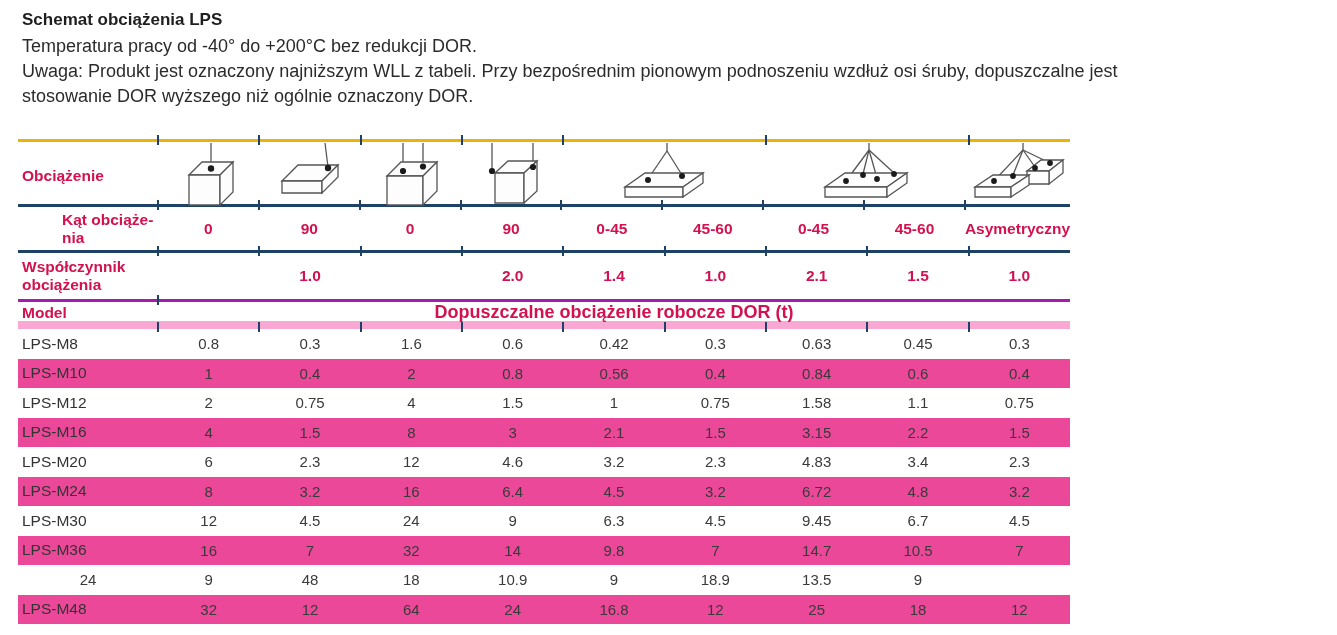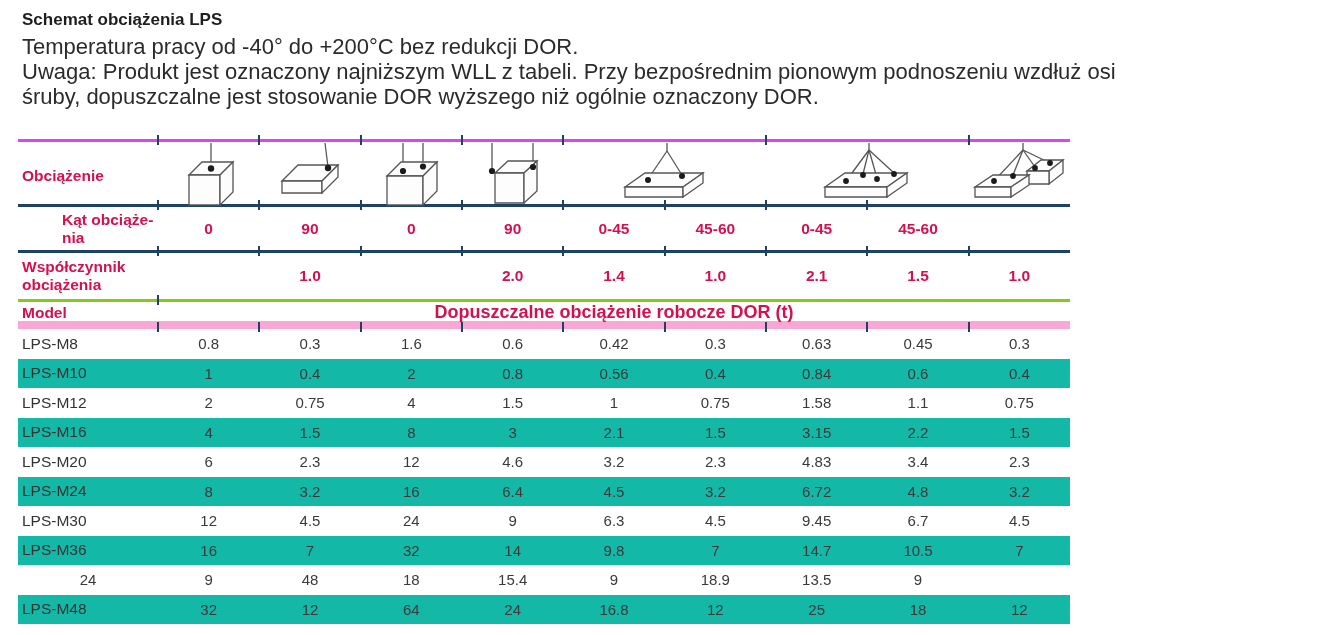--- a/index.html
+++ b/index.html
@@ -7,34 +7,34 @@
   body {
     width: 1337px; height: 635px; overflow: hidden;
     font-family: "Liberation Sans", sans-serif;
     color: #2b2b2b;
   }
   .page { position: relative; width: 1170px; height: 635px; background: #fff; }
 
   
   .textblock { padding: 8px 18px 0 22px; }
   .doc-title { font-size: 17px; font-weight: bold; color: #1e1e1e; line-height: 24px; margin-bottom: 2px; }
-  .doc-line  { font-size: 22px; line-height: 25px; color: #2b2b2b; max-width: 1308px; }
+  .doc-line  { font-size: 18px; line-height: 25px; color: #2b2b2b; max-width: 1308px; }
 
   
   .lps-table { margin: 30px 0 0 18px; width: 1052px; }
   .tr { display: grid; grid-template-columns: 140px repeat(9, 1fr); position: relative; }
   .c { position: relative; display: flex; align-items: center; justify-content: center; font-size: 15px; }
   .c.label { justify-content: flex-start; padding-left: 4px; text-align: left; }
 
-  .row-load   { height: 68px; border-top: 3px solid #d946ef; border-bottom: 3px solid #1d4265; }
+  .row-load   { height: 68px; border-top: 3px solid #eab308; border-bottom: 3px solid #1d4265; }
   .row-angle  { height: 46px; border-bottom: 3px solid #1d4265; }
-  .row-factor { height: 49px; border-bottom: 3px solid #84cc16; }
+  .row-factor { height: 49px; border-bottom: 3px solid #a21caf; }
   .row-model  { height: 27px; border-bottom: 8px solid #f9a8d4; }
   .row-data   { height: 29.5px; }
-  .row-data.alt { background: #14b8a6; }
+  .row-data.alt { background: #ec4899; }
 
   .row-load .c.label, .row-angle .c.label, .row-factor .c.label, .row-model .c.label {
     font-size: 15.5px; font-weight: bold; color: #d3114e; line-height: 18px;
   }
   .pre { white-space: pre-line; margin-left: 40px; }
 
   .angle-val, .factor-val { font-size: 15.5px; font-weight: bold; color: #d3114e; }
   .dor-span { grid-column: 2 / span 9; font-size: 18px; font-weight: bold; color: #d3114e; }
   .model-name { font-size: 15.5px; color: #333; justify-content: flex-start; padding-left: 4px; }
   .val { color: #3a3a3a; }
@@ -168,20 +168,21 @@
       <div class="c label pre">Kąt obciąże-
 nia</div>
       <div class="c angle-val">0</div>
       <div class="c angle-val">90</div>
       <div class="c angle-val">0</div>
       <div class="c angle-val">90</div>
       <div class="c angle-val">0-45</div>
       <div class="c angle-val">45-60</div>
       <div class="c angle-val">0-45</div>
       <div class="c angle-val">45-60</div>
+      <div class="c angle-val">Asymetryczny</div>
     </div>
 
     <div class="tr row-factor ticks">
       <div class="c label">Współczynnik obciążenia</div>
       <div class="c factor-val"></div>
       <div class="c factor-val">1.0</div>
       <div class="c factor-val"></div>
       <div class="c factor-val">2.0</div>
       <div class="c factor-val">1.4</div>
       <div class="c factor-val">1.0</div>
@@ -297,21 +298,21 @@
       <div class="c val">14.7</div>
       <div class="c val">10.5</div>
       <div class="c val">7</div>
     </div>
 
     <div class="tr row-data">
       <div class="c val">24</div>
       <div class="c val">9</div>
       <div class="c val">48</div>
       <div class="c val">18</div>
-      <div class="c val">15.4</div>
+      <div class="c val">10.9</div>
       <div class="c val">9</div>
       <div class="c val">18.9</div>
       <div class="c val">13.5</div>
       <div class="c val">9</div>
     </div>
 
     <div class="tr row-data alt">
       <div class="c model-name">LPS-M48</div>
       <div class="c val">32</div>
       <div class="c val">12</div>

